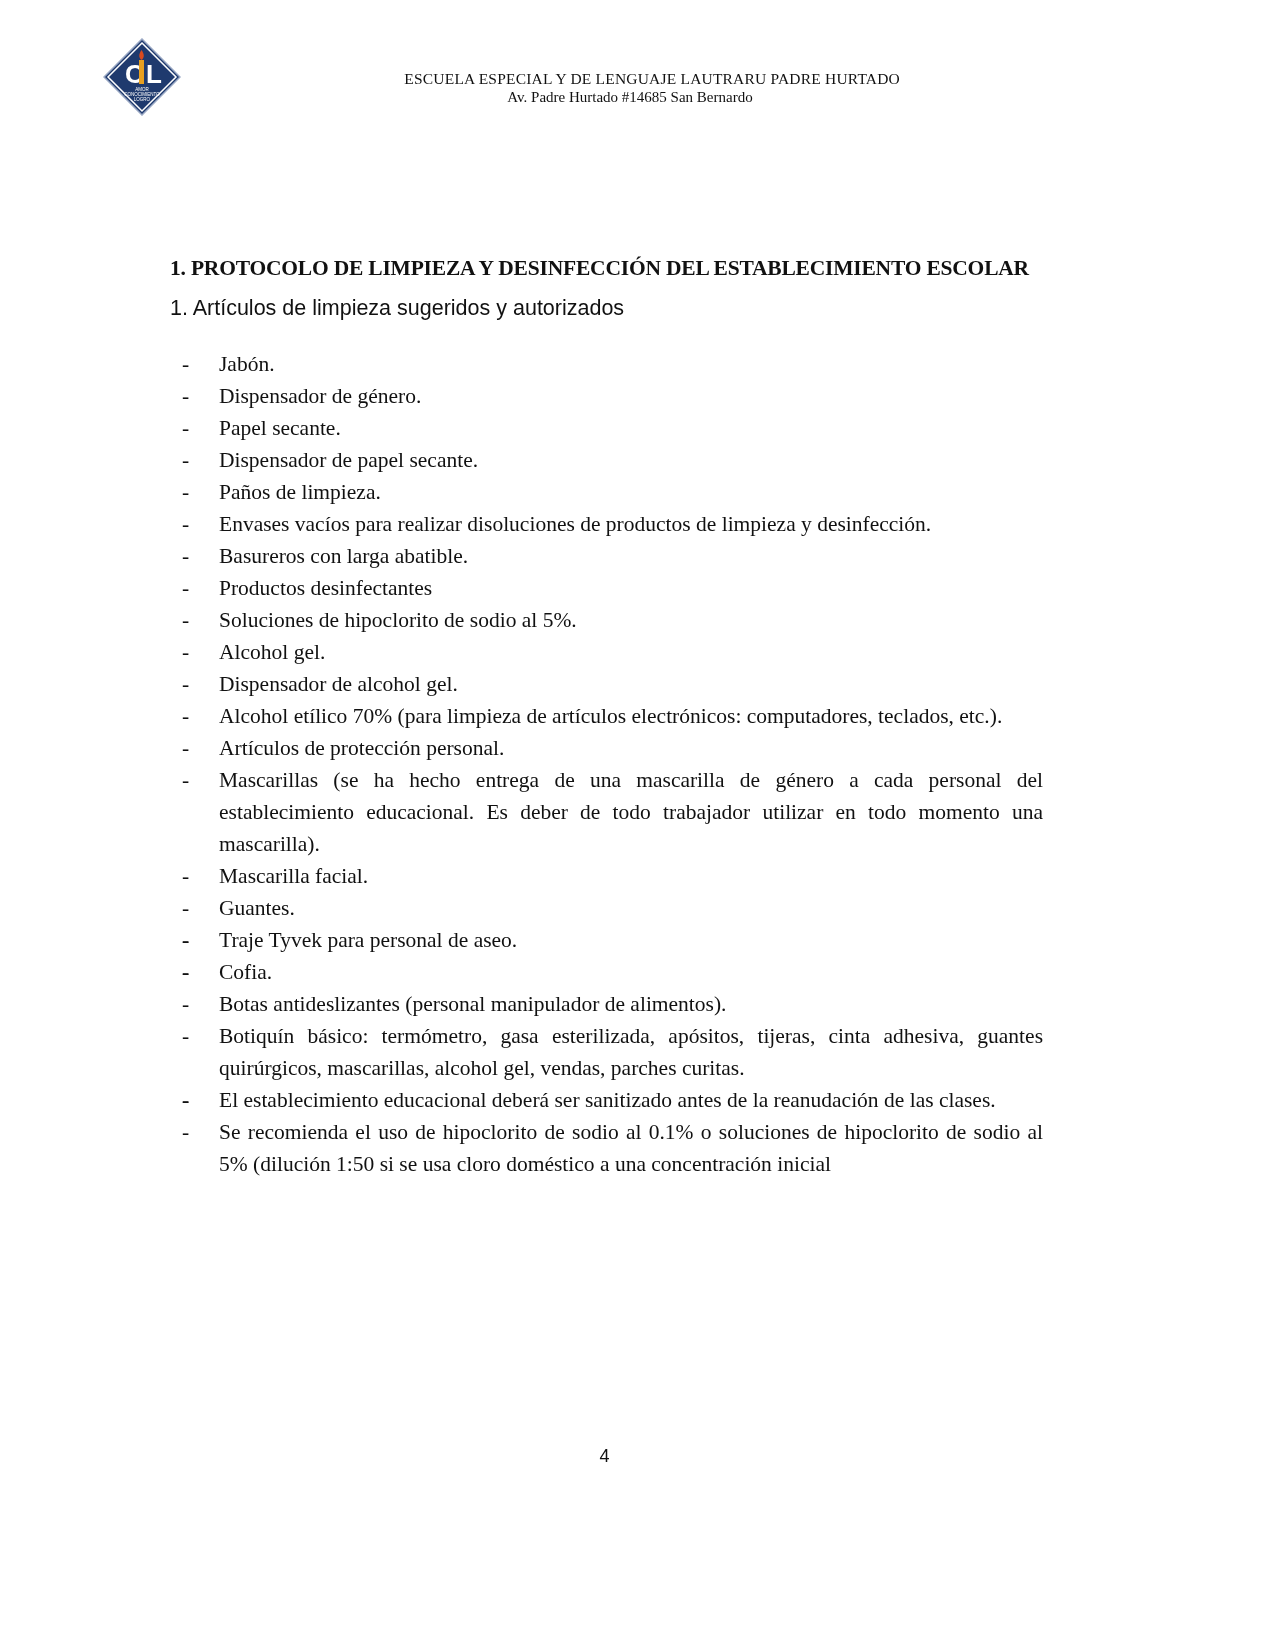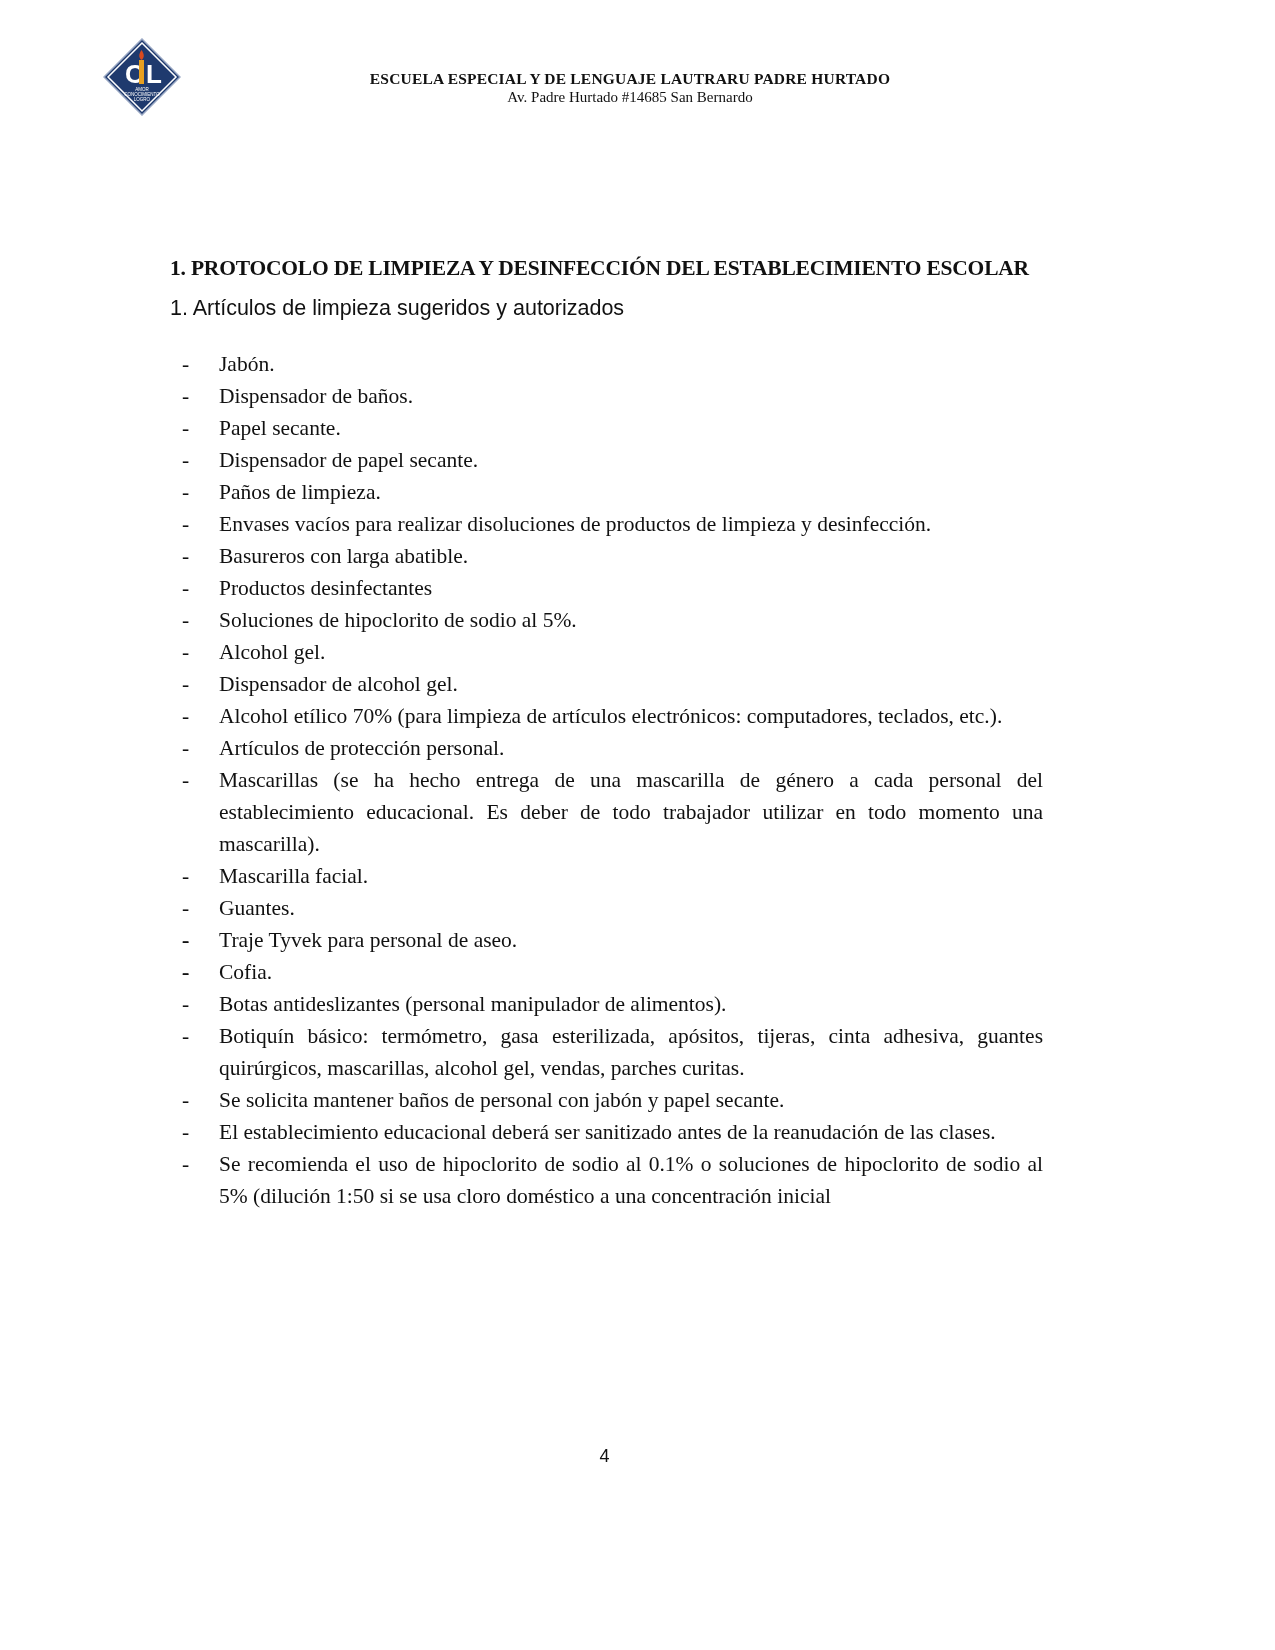--- a/index.html
+++ b/index.html
@@ -1,19 +1,19 @@
 <!DOCTYPE html>
 <html><head>
 <meta charset="utf-8">
 <style>
   html, body { margin:0; padding:0; background:#ffffff; }
   body { width:1275px; height:1650px; position:relative; overflow:hidden; color:#111; }
   .logo { position:absolute; left:103px; top:38px; width:78px; height:78px; }
   .header { position:absolute; left:360px; top:70px; width:540px; text-align:center; font-family:"Liberation Serif", serif; }
-  .header .name { font-weight:bold; font-size:15.5px; letter-spacing:0.2px; line-height:18px; }
+  .header .name { font-weight:normal; font-size:15.5px; letter-spacing:0.2px; line-height:18px;text-align:right; }
   .header .addr { font-size:15px; line-height:18px;text-align:center; }
   .title { position:absolute; left:170px; top:243px; font-family:"Liberation Serif", serif; font-weight:bold; font-size:21.5px; letter-spacing:-0.2px; white-space:nowrap;margin-top:13px; }
   .subtitle { position:absolute; left:170px; top:296px; font-family:Liberation Sans, sans-serif; font-size:21.5px; white-space:nowrap; }
   .list { position:absolute; left:170px; top:348px; width:873px; margin:0; padding:0; list-style:none; font-family:"Liberation Serif", serif; font-size:21.5px; line-height:32px; }
   .list li { position:relative; padding-left:49px; text-align:justify; }
   .list li .dash { position:absolute; left:12px; top:0; }
   .pageno { position:absolute; left:0; width:1209px; top:1446px; text-align:center; font-family:"Liberation Sans", sans-serif; font-size:18px; }
 </style>
 </head>
 <body>
@@ -35,39 +35,39 @@
 <div class="header">
   <div class="name">ESCUELA ESPECIAL Y DE LENGUAJE LAUTRARU PADRE HURTADO</div>
   <div class="addr">Av. Padre Hurtado #14685 San Bernardo</div>
 </div>
 
 <div class="title">1. PROTOCOLO DE LIMPIEZA Y DESINFECCIÓN DEL ESTABLECIMIENTO ESCOLAR</div>
 <div class="subtitle">1. Artículos de limpieza sugeridos y autorizados</div>
 
 <ul class="list">
   <li><span class="dash">-</span><span>Jabón.</span></li>
-  <li><span class="dash">-</span><span>Dispensador de baños.</span></li>
+  <li><span class="dash">-</span><span>Dispensador de género.</span></li>
   <li><span class="dash">-</span><span>Papel secante.</span></li>
   <li><span class="dash">-</span><span>Dispensador de papel secante.</span></li>
   <li><span class="dash">-</span><span>Paños de limpieza.</span></li>
   <li><span class="dash">-</span><span>Envases vacíos para realizar disoluciones de productos de limpieza y desinfección.</span></li>
   <li><span class="dash">-</span><span>Basureros con larga abatible.</span></li>
   <li><span class="dash">-</span><span>Productos desinfectantes</span></li>
   <li><span class="dash">-</span><span>Soluciones de hipoclorito de sodio al 5%.</span></li>
   <li><span class="dash">-</span><span>Alcohol gel.</span></li>
   <li><span class="dash">-</span><span>Dispensador de alcohol gel.</span></li>
   <li><span class="dash">-</span><span>Alcohol etílico 70% (para limpieza de artículos electrónicos: computadores, teclados, etc.).</span></li>
   <li><span class="dash">-</span><span>Artículos de protección personal.</span></li>
   <li><span class="dash">-</span><span>Mascarillas (se ha hecho entrega de una mascarilla de género a cada personal del establecimiento educacional. Es deber de todo trabajador utilizar en todo momento una mascarilla).</span></li>
   <li><span class="dash">-</span><span>Mascarilla facial.</span></li>
   <li><span class="dash">-</span><span>Guantes.</span></li>
   <li><span class="dash">-</span></li>
   <li><span class="dash">-</span><span>Traje Tyvek para personal de aseo.</span></li>
   <li><span class="dash">-</span></li>
   <li><span class="dash">-</span><span>Cofia.</span></li>
   <li><span class="dash">-</span><span>Botas antideslizantes (personal manipulador de alimentos).</span></li>
   <li><span class="dash">-</span><span>Botiquín básico: termómetro, gasa esterilizada, apósitos, tijeras, cinta adhesiva, guantes quirúrgicos, mascarillas, alcohol gel, vendas, parches curitas.</span></li>
-  <li><span class="dash">-</span><span>Se solicita mantener baños de personal con jabón y papel secante.</span></li>
+  <li><span class="dash">-</span></li>
   <li><span class="dash">-</span><span>El establecimiento educacional deberá ser sanitizado antes de la reanudación de las clases.</span></li>
   <li><span class="dash">-</span><span>Se recomienda el uso de hipoclorito de sodio al 0.1% o soluciones de hipoclorito de sodio al 5% (dilución 1:50 si se usa cloro doméstico a una concentración inicial</span></li>
 </ul>
 
 <div class="pageno">4</div>
 
 </body></html>

